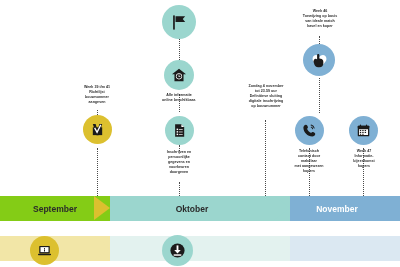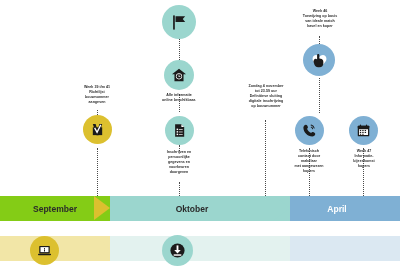--- a/index.html
+++ b/index.html
@@ -185,21 +185,21 @@
       </g>
     </svg>
   </div>
   <div class="cap" style="left:334px;top:149px;width:60px;white-space:pre-line;">Week 47
 Informatie-
 bijeenkomst
 kopers</div>
 
   <div class="band">
     <div class="seg s-nov">
-      <span>April</span>
+      <span>November</span>
     </div>
     <div class="seg s-okt">
       <span>Oktober</span>
     </div>
     <div class="seg s-sept">
       <span>September</span>
     </div>
   </div>
   <div class="seg-sep" style="left:94px;border-left:16px solid #dcc02f;"></div>
   <div class="seg-sep" style="left:274px;border-left:16px solid #9bd6ce;"></div>

